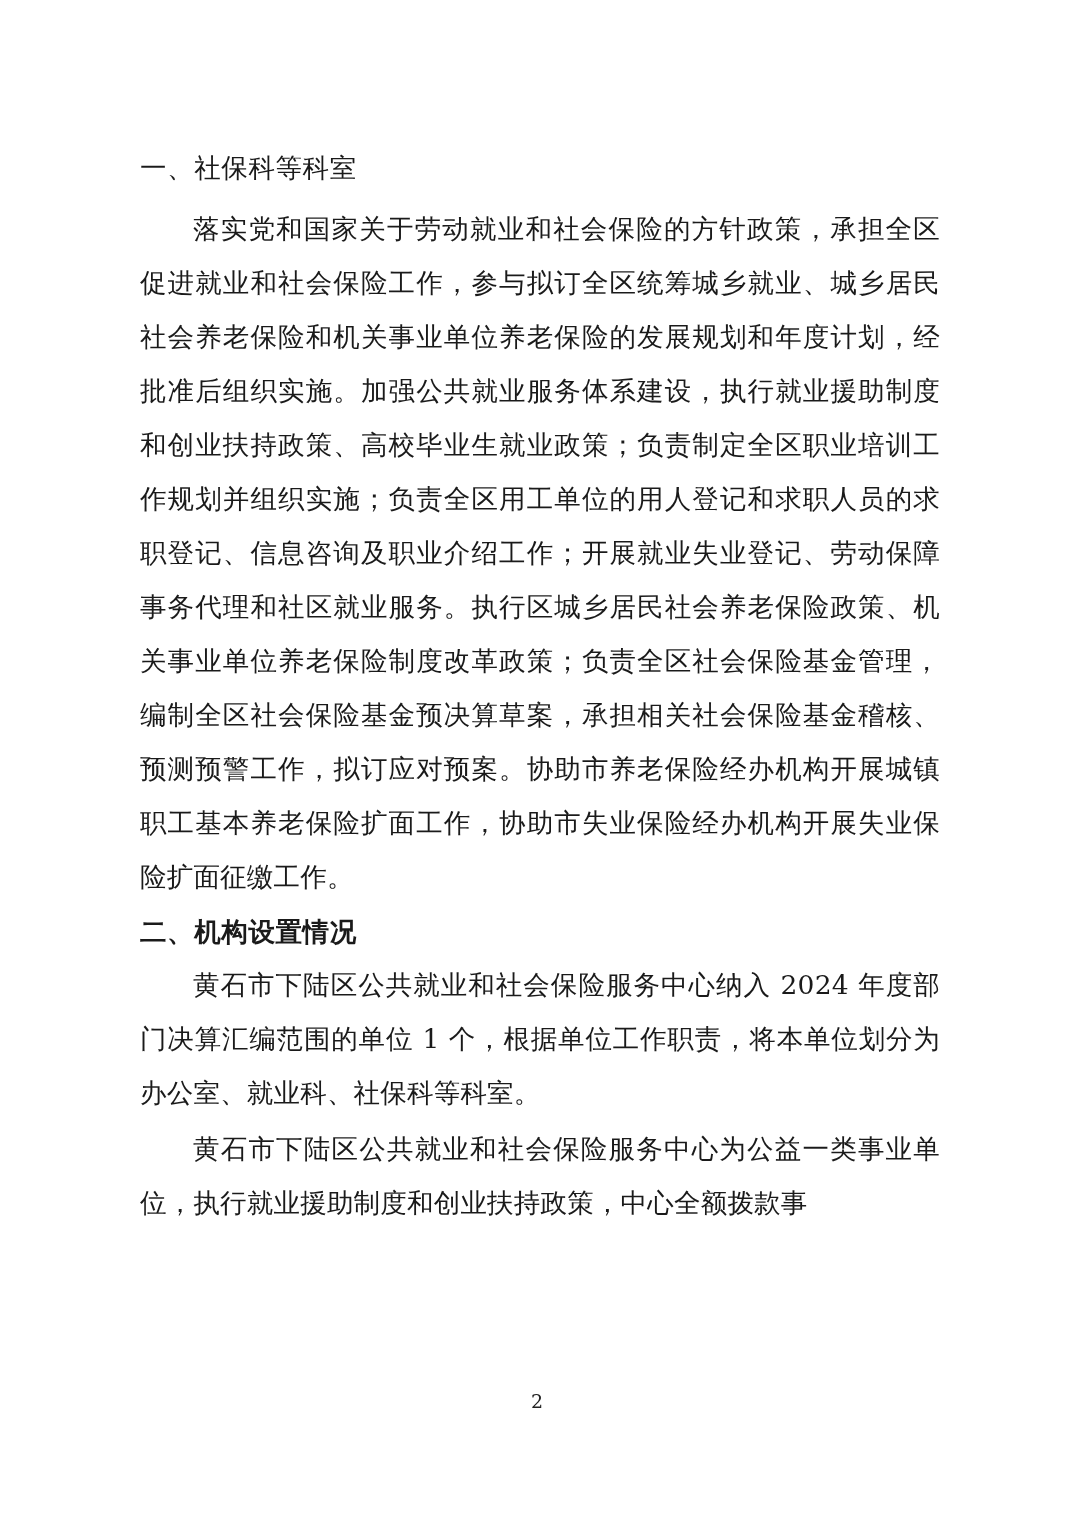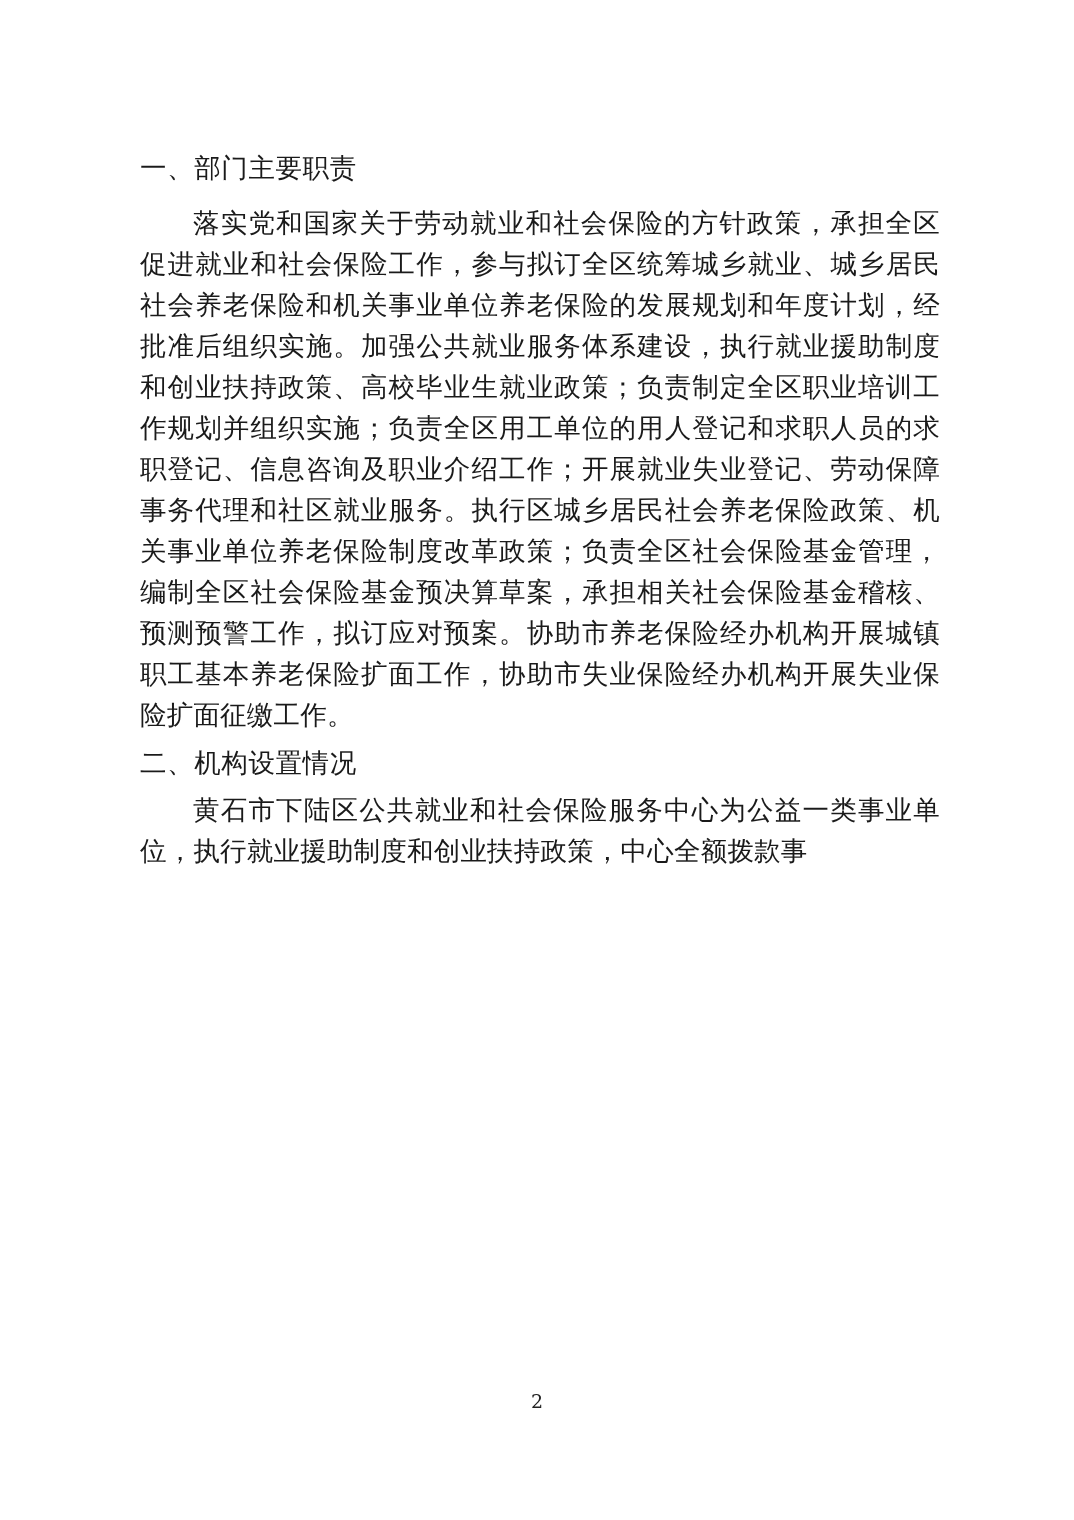--- a/index.html
+++ b/index.html
@@ -32,57 +32,58 @@
   .heading {
     font-size: 26.5px;
     line-height: 1.5;
     letter-spacing: 0.6px;
     margin: 0 0 14px 0;
     font-weight: normal;
     font-family: "DejaVu Serif", "Liberation Serif", serif;
   }
   .para {
     font-size: 26.5px;
-    line-height: 41px;
+    line-height: 54px;
     text-align: justify;
     text-justify: inter-ideograph;
     text-indent: 2em;
     margin: 0 0 2px 0;
     letter-spacing: 0.2px;
     word-break: break-all;
   }
   .heading-2 {
     font-size: 26.5px;
     line-height: 1.5;
     letter-spacing: 0.6px;
     margin: 8px 0 6px 0;
-    font-weight: normal;
+    font-weight: bold;
   }
   .page-number {
     position: absolute;
     left: 0;
     top: 1390px;
     width: 1074px;
     text-align: center;
     font-size: 19px;
     color: #222;
     font-family: "DejaVu Serif", "Liberation Serif", serif;
   }
 </style>
 </head>
 <body>
 
 <div class="page">
   <div class="content">
 
-    <h2 class="heading">一、部门主要职责</h2>
+    <h2 class="heading">一、社保科等科室</h2>
 
     <p class="para">落实党和国家关于劳动就业和社会保险的方针政策，承担全区促进就业和社会保险工作，参与拟订全区统筹城乡就业、城乡居民社会养老保险和机关事业单位养老保险的发展规划和年度计划，经批准后组织实施。加强公共就业服务体系建设，执行就业援助制度和创业扶持政策、高校毕业生就业政策；负责制定全区职业培训工作规划并组织实施；负责全区用工单位的用人登记和求职人员的求职登记、信息咨询及职业介绍工作；开展就业失业登记、劳动保障事务代理和社区就业服务。执行区城乡居民社会养老保险政策、机关事业单位养老保险制度改革政策；负责全区社会保险基金管理，编制全区社会保险基金预决算草案，承担相关社会保险基金稽核、预测预警工作，拟订应对预案。协助市养老保险经办机构开展城镇职工基本养老保险扩面工作，协助市失业保险经办机构开展失业保险扩面征缴工作。</p>
 
     <h2 class="heading-2">二、机构设置情况</h2>
 
+    <p class="para">黄石市下陆区公共就业和社会保险服务中心纳入 2024 年度部门决算汇编范围的单位 1 个，根据单位工作职责，将本单位划分为办公室、就业科、社保科等科室。</p>
 
     <p class="para">黄石市下陆区公共就业和社会保险服务中心为公益一类事业单位，执行就业援助制度和创业扶持政策，中心全额拨款事</p>
 
   </div>
 
   <div class="page-number">2</div>
 </div>
 
 </body></html>

